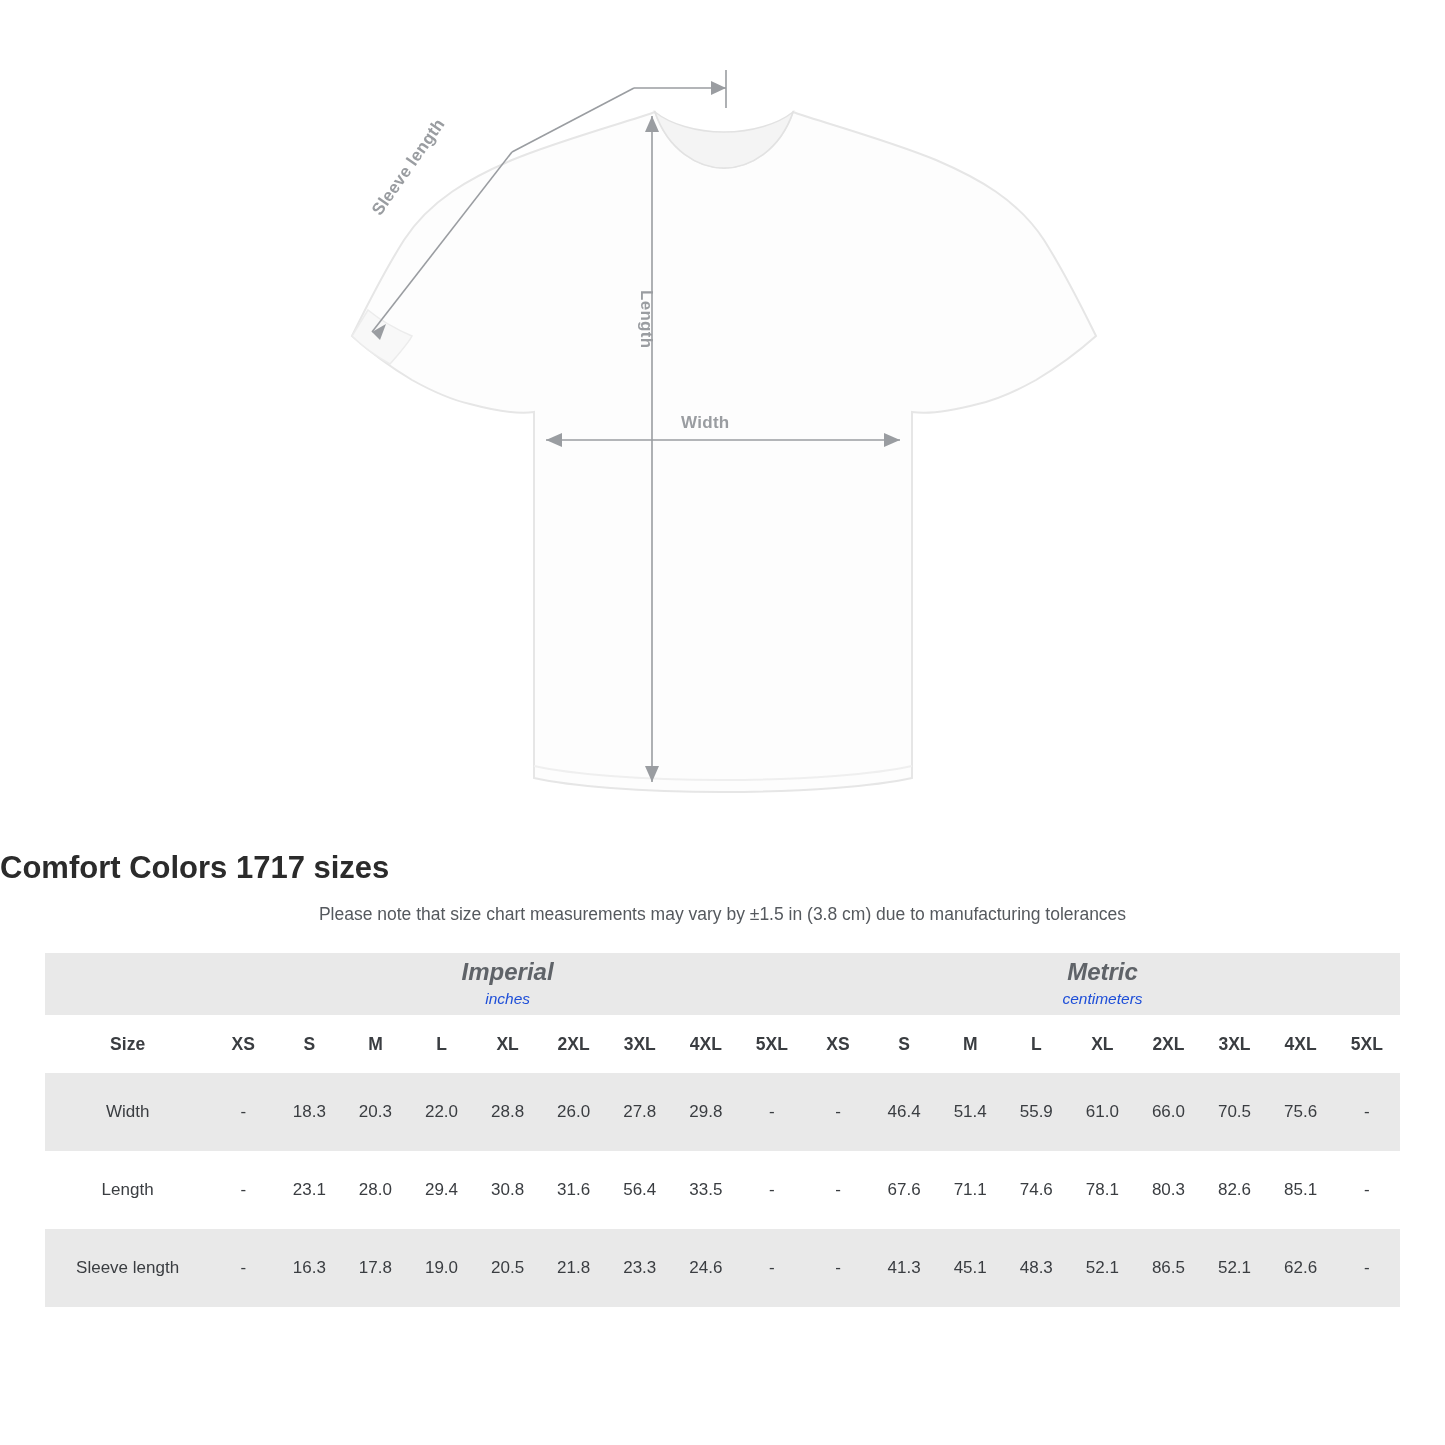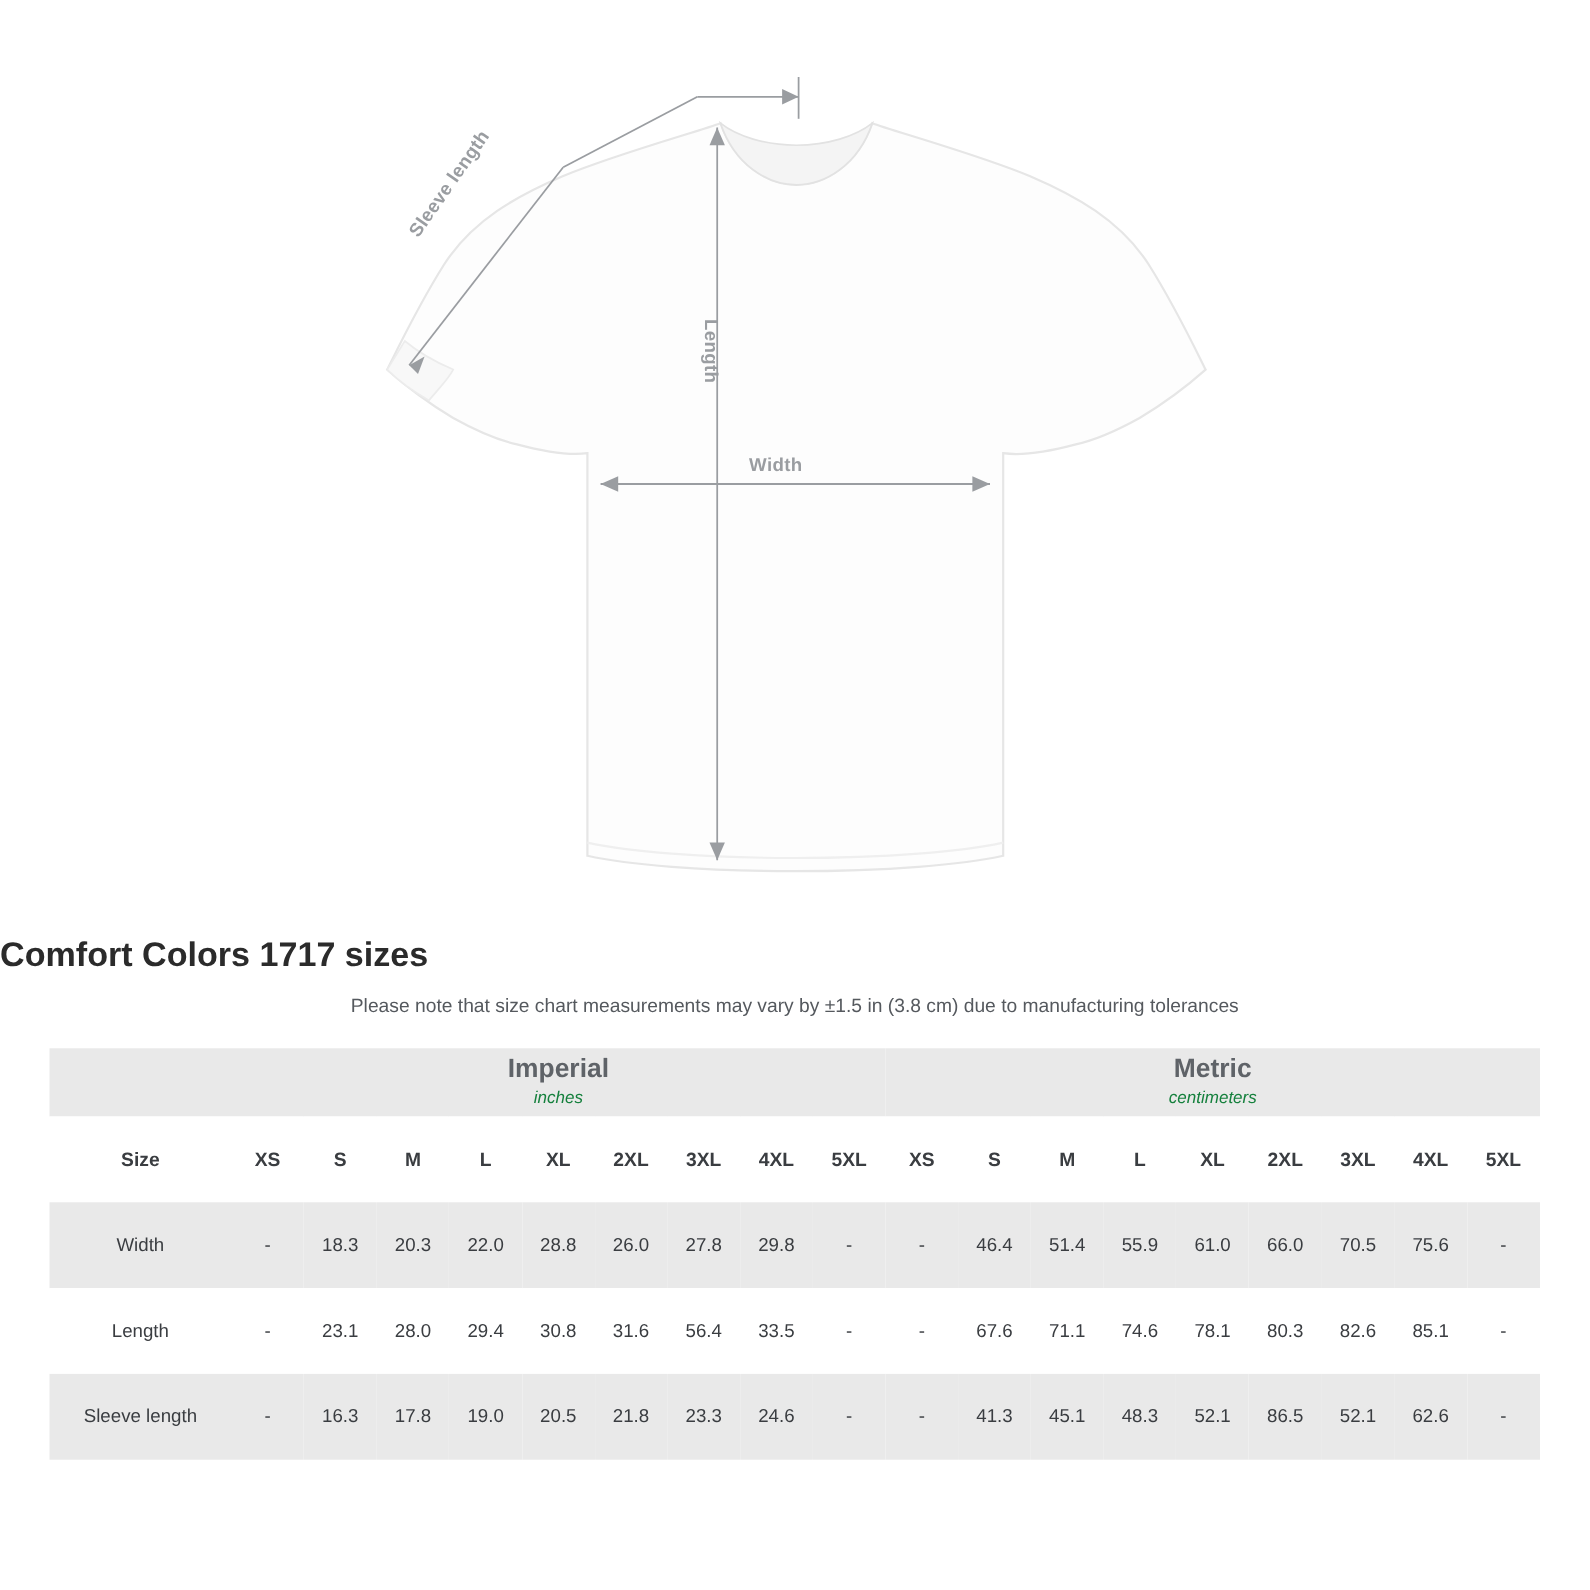--- a/index.html
+++ b/index.html
@@ -82,36 +82,37 @@
     height: 62px;
     vertical-align: middle;
     font-weight: normal;
   }
   .unit-head {
     background: #e9e9e9;
     height: 112px;
   }
   .unit-title {
     font-size: 24px;
+    font-style: italic;
     font-weight: bold;
     color: #5f6368;
     line-height: 1.25;
   }
   .unit-sub {
     font-size: 15.5px;
     font-style: italic;
-    color: #15803d;
+    color: #1d4ed8;
     line-height: 1.6;
   }
   tr.header-row td {
     background: #ffffff;
     font-weight: bold;
     font-size: 17.5px;
     color: #3a3d41;
-    height: 78px;
+    height: 58px;
   }
   tr.band td {
     background: #e9e9e9;
     height: 78px;
   }
   tr.plain td {
     background: #ffffff;
     height: 78px;
   }
   td.row-label {

